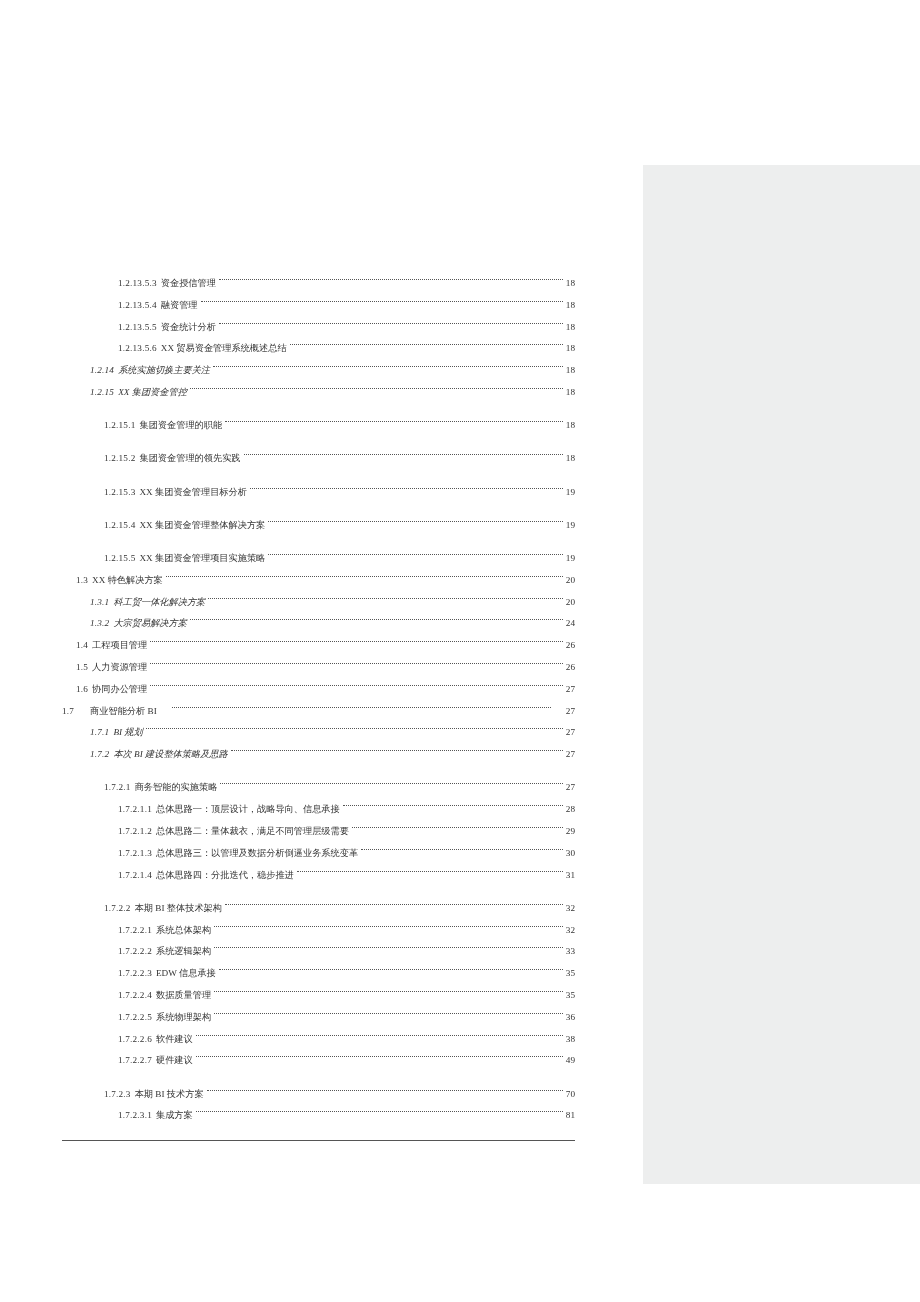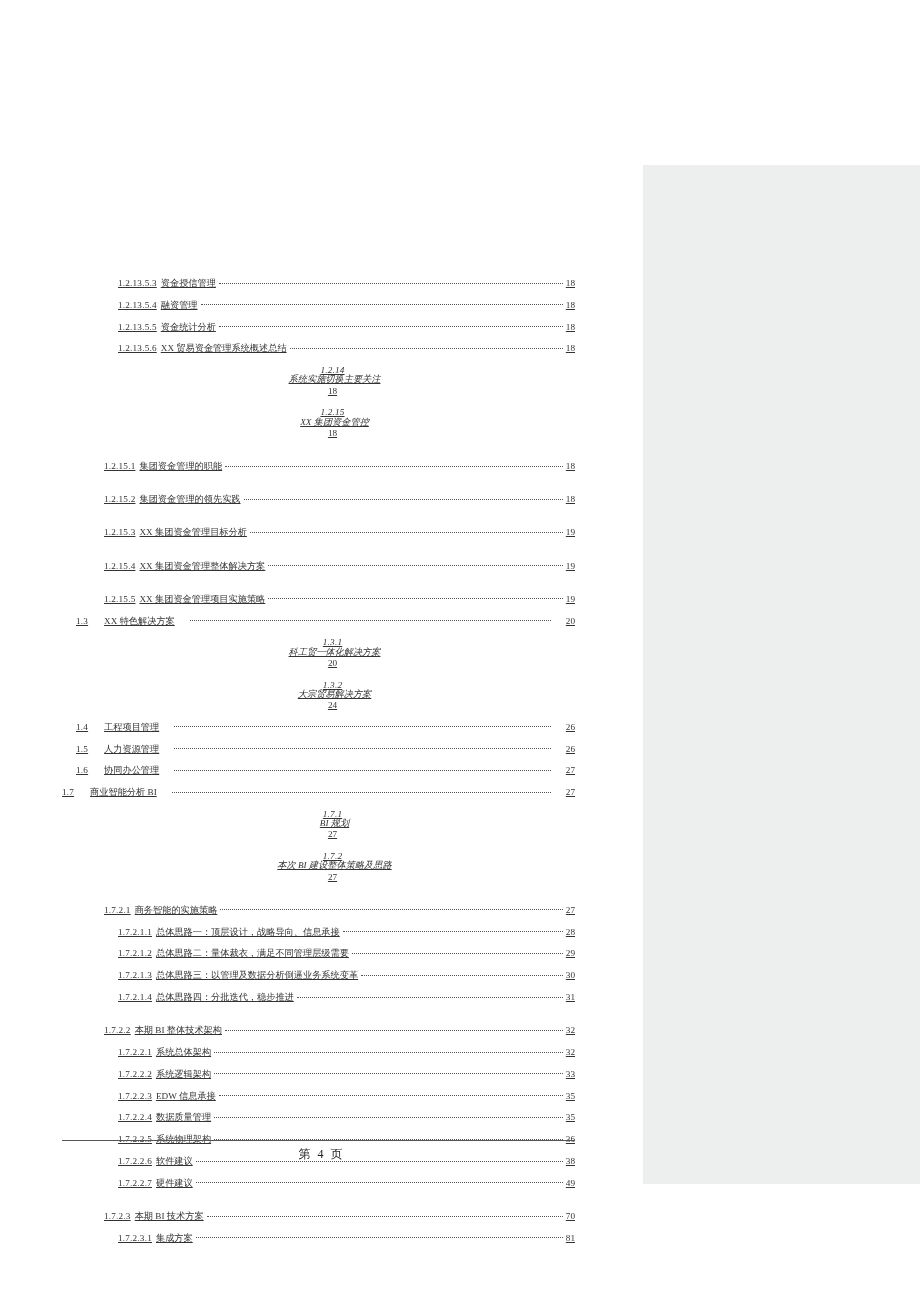--- a/index.html
+++ b/index.html
@@ -25,40 +25,39 @@
   .side-strip .mid { height: 1019px; background: #edeeee; }
   .side-strip .bot { height: 118px; background: #fff; }
 
   .toc {
     font-size: 9.2px;
     color: #333;
     line-height: 1;
   }
   .toc-row {
     display: flex;
-    align-items: center;
+    align-items: flex-start;
     white-space: nowrap;
     margin-bottom: 12.6px;
-    text-decoration: underline;
   }
   .toc-row.italic .num,
   .toc-row.italic .title { font-style: italic; }
   .num { flex: 0 0 auto; letter-spacing: 0.2px; }
   .title { flex: 0 0 auto; margin-left: 4px; }
   .dots {
     flex: 1 1 auto;
     border-bottom: 1.2px dotted #555;
     margin: 0 3px 1px 3px;
     height: 0;
   }
   .pg { flex: 0 0 auto; }
 
   .l1 { padding-left: 0; gap: 12px; }
-  .l2 { padding-left: 14px; gap: 12px; }
-  .l3 { padding-left: 28px; flex-direction: column; }
+  .l2 { padding-left: 14px; }
+  .l3 { padding-left: 28px; }
   .l4 { padding-left: 42px; margin-top: 24px; }
   .l5 { padding-left: 56px; }
 
   .footer-rule {
     position: absolute;
     left: 62px; right: 68px;
     bottom: 161px;
     border-top: 1px solid #555;
   }
   .footer {
@@ -281,24 +280,19 @@
         <span class="pg">70</span>
       </div>
       <div class="toc-row l5">
         <span class="num">1.7.2.3.1</span>
         <span class="title">集成方案</span>
         <span class="dots"></span>
         <span class="pg">81</span>
       </div>
     </div>
   <div class="footer-rule"></div>
-  <div class="footer">
-    <span>第</span>
-    <span>4</span>
-    <span>页</span>
-  </div>
 </div>
 
 <div class="side-strip">
   <div class="top"></div>
   <div class="mid"></div>
   <div class="bot"></div>
 </div>
 
 </body></html>

